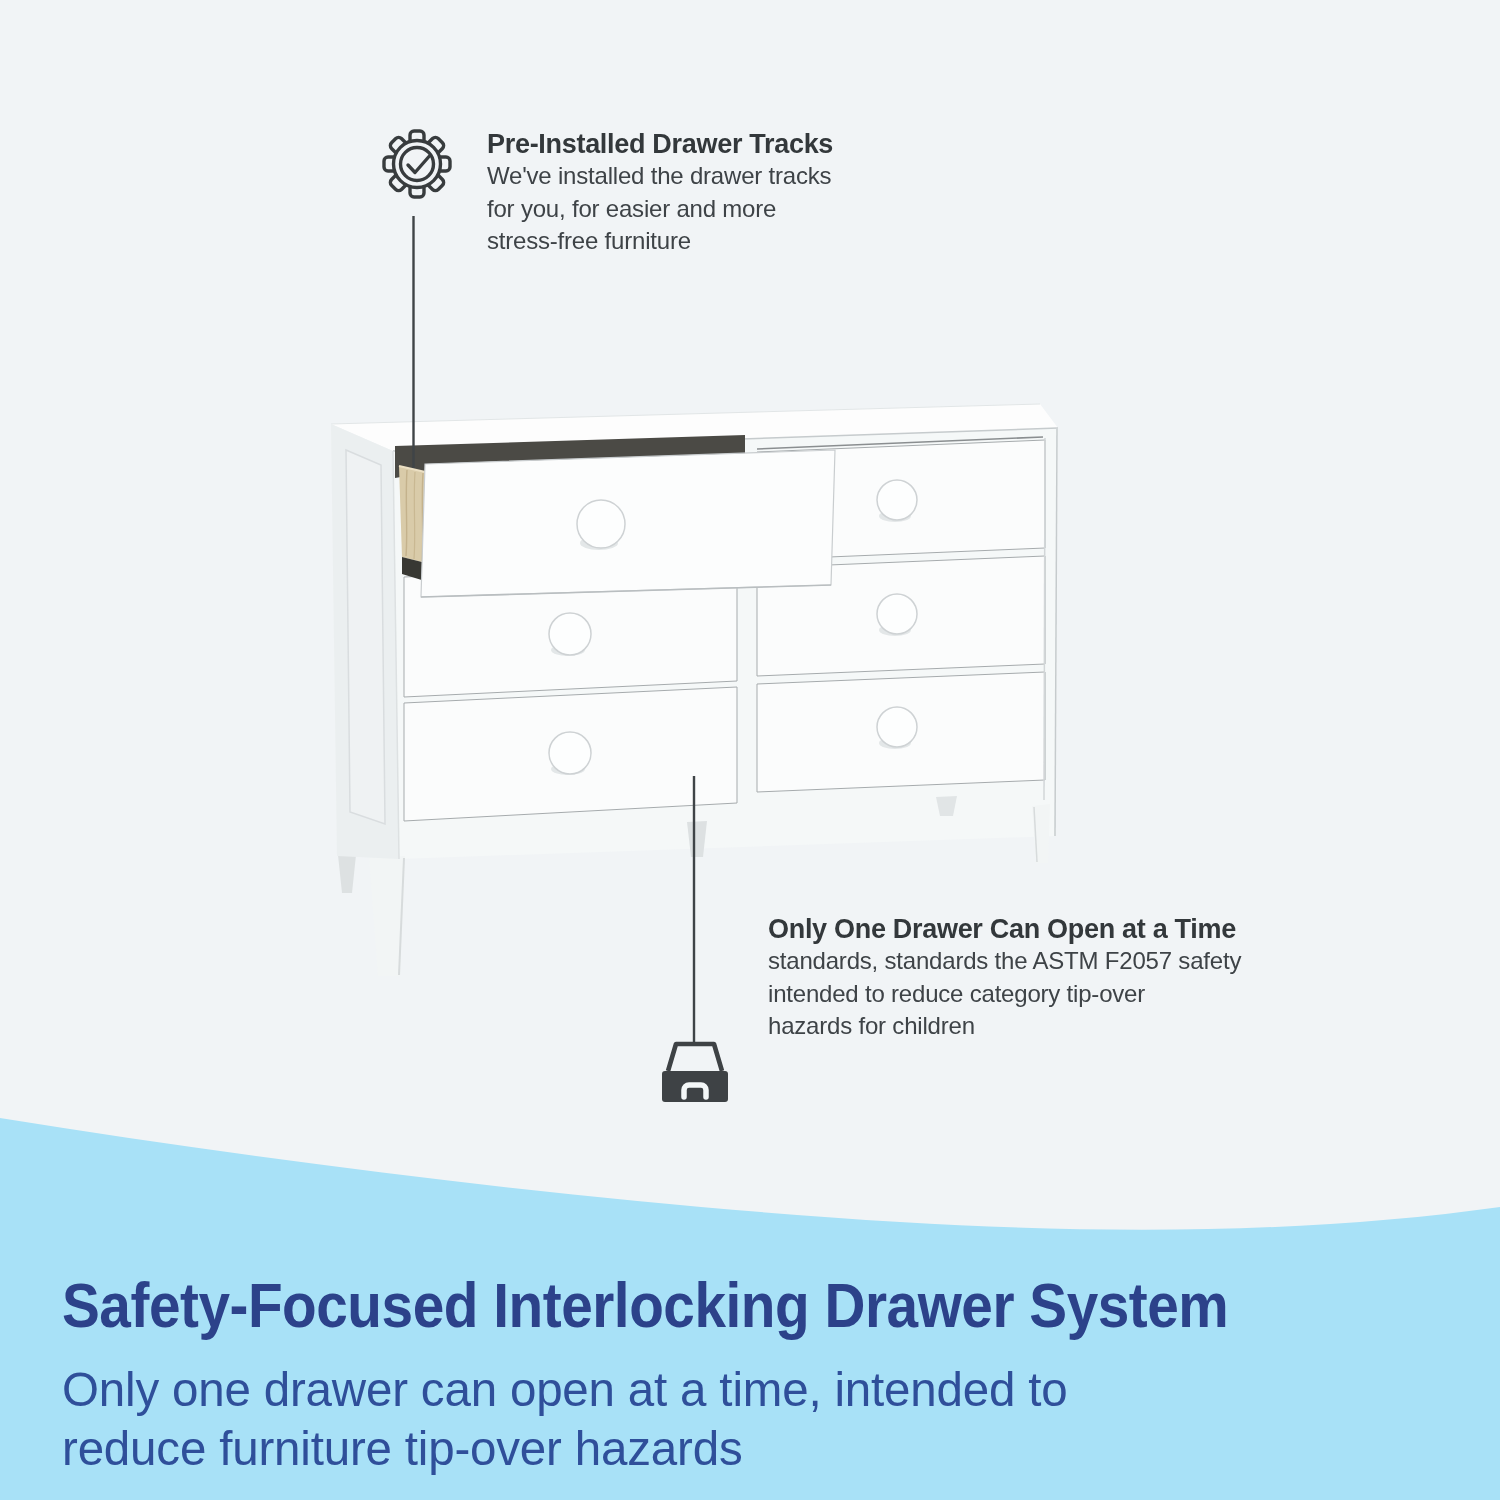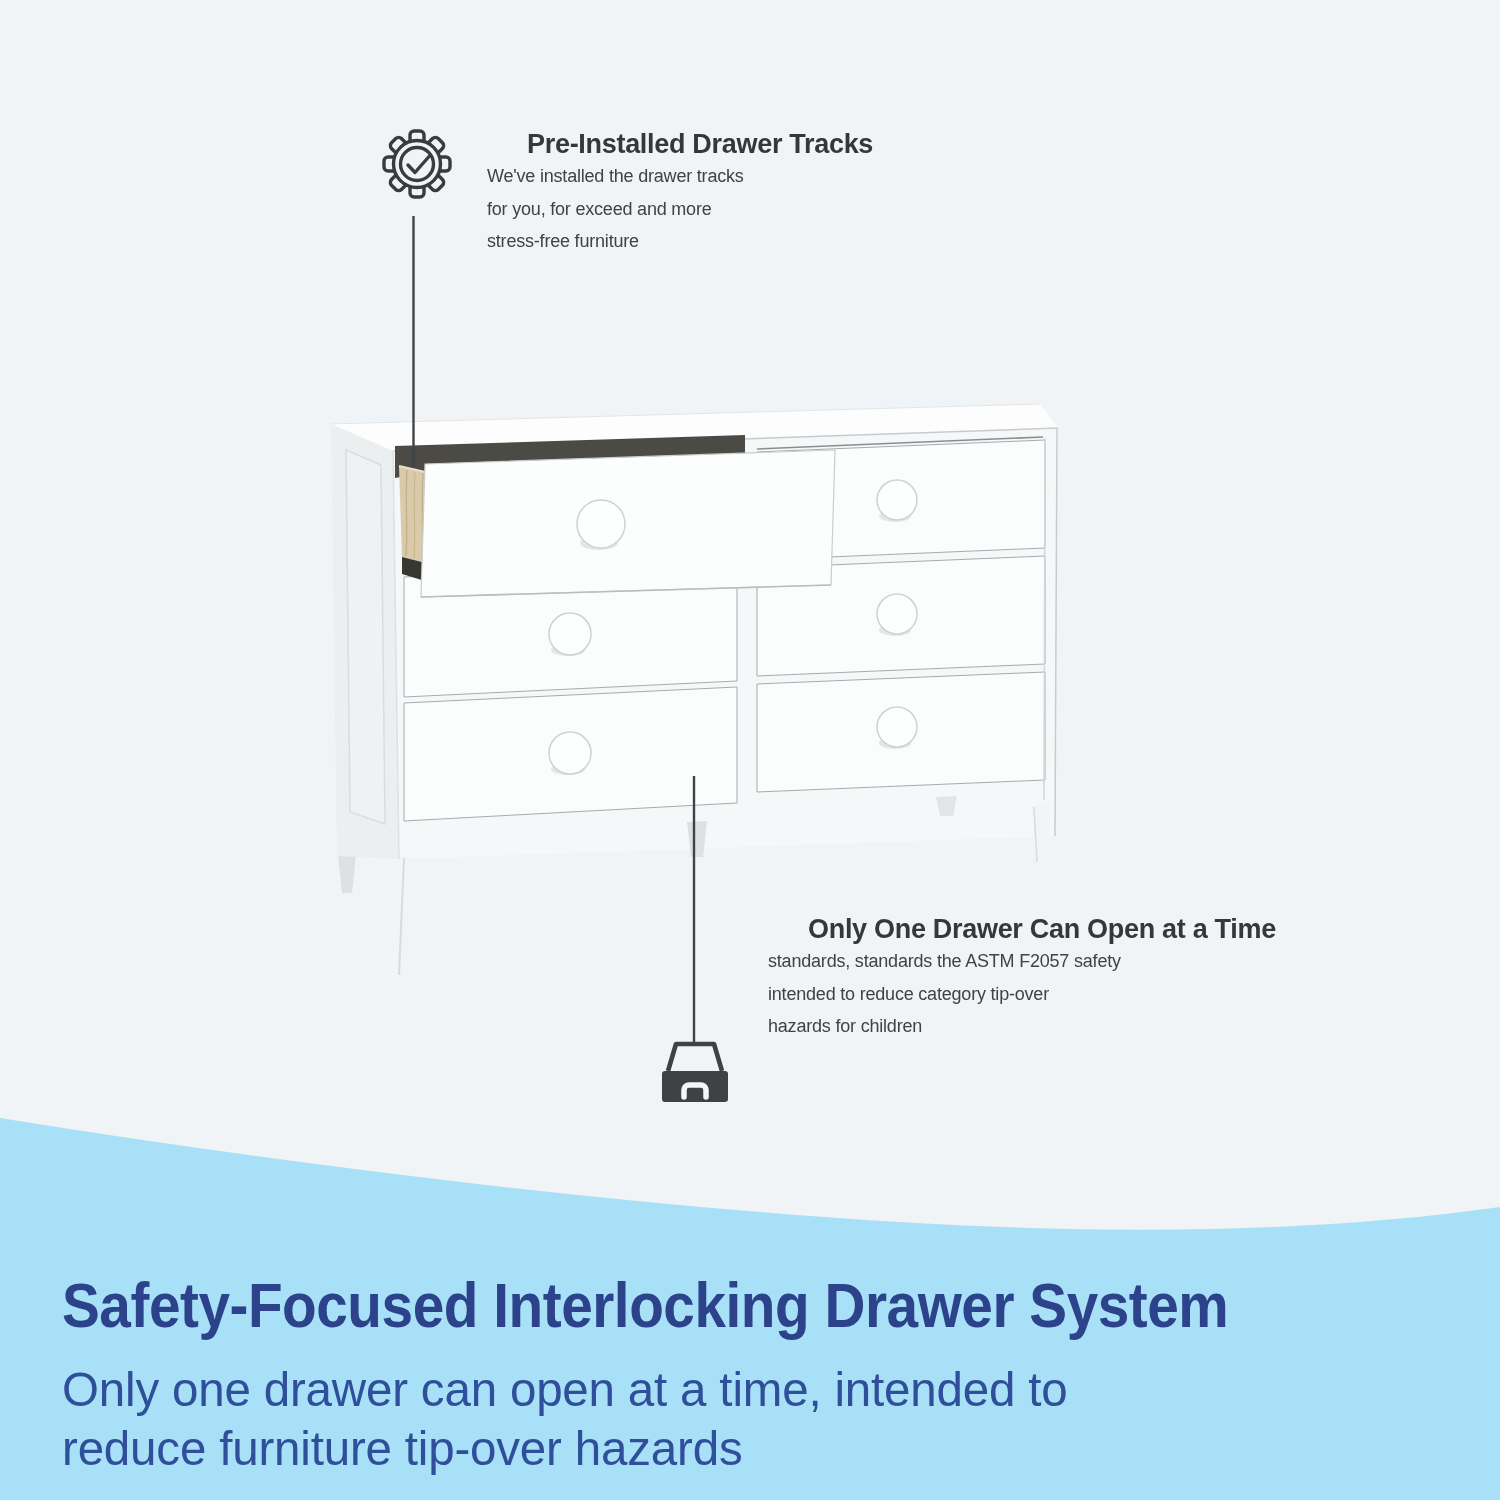--- a/index.html
+++ b/index.html
@@ -7,24 +7,24 @@
     position:relative;width:1500px;height:1500px;overflow:hidden;
     background:var(--page-background,#f1f4f6);
     font-family:"Liberation Sans",sans-serif;
   }
   .scene{position:absolute;left:0;top:0;width:1500px;height:1500px;display:block;}
   .wave{fill:var(--banner-blue,#a8e1f7);}
 
   .callout{position:absolute;}
   .co-title{
     font-size:27px;font-weight:bold;letter-spacing:-0.3px;line-height:32px;
-    color:var(--callout-title,#33383b);white-space:nowrap;margin-left:40px;
+    color:var(--callout-title,#33383b);white-space:nowrap;
   }
   .co-line{
-    font-size:18px;letter-spacing:-0.2px;line-height:32.5px;
+    font-size:24px;letter-spacing:-0.2px;line-height:32.5px;
     color:var(--callout-text,#3e4347);white-space:nowrap;
   }
   .banner-title{
     position:absolute;left:62px;top:1272px;
     font-size:63px;font-weight:bold;letter-spacing:-0.5px;line-height:66px;
     color:var(--banner-title-navy,#2c428a);
     transform:scaleX(0.90);transform-origin:0 50%;white-space:nowrap;
   }
   .banner-sub{
     position:absolute;left:62px;top:1360px;
@@ -136,21 +136,21 @@
     <g>
       <path d="M668,1071 L676,1044 L714,1044 L722,1071" fill="var(--page-background,#f1f4f6)" stroke="#3e4245" stroke-width="4.6" stroke-linejoin="round"></path>
       <rect x="662" y="1071" width="66" height="31" rx="3" fill="#3e4245"></rect>
       <path d="M684,1097 v-7 a5,5 0 0 1 5,-5 h12 a5,5 0 0 1 5,5 v7" fill="none" stroke="#f4f7f8" stroke-width="5.5" stroke-linecap="round"></path>
     </g>
   </svg>
 
   <div class="callout" style="left:487px;top:128px;">
     <div class="co-title">Pre-Installed Drawer Tracks</div>
     <div class="co-line">We've installed the drawer tracks</div>
-    <div class="co-line">for you, for exceed and more</div>
+    <div class="co-line">for you, for easier and more</div>
     <div class="co-line">stress-free furniture</div>
   </div>
 
   <div class="callout" style="left:768px;top:913px;">
     <div class="co-title">Only One Drawer Can Open at a Time</div>
     <div class="co-line">standards, standards the ASTM F2057 safety</div>
     <div class="co-line">intended to reduce category tip-over</div>
     <div class="co-line">hazards for children</div>
   </div>
 

